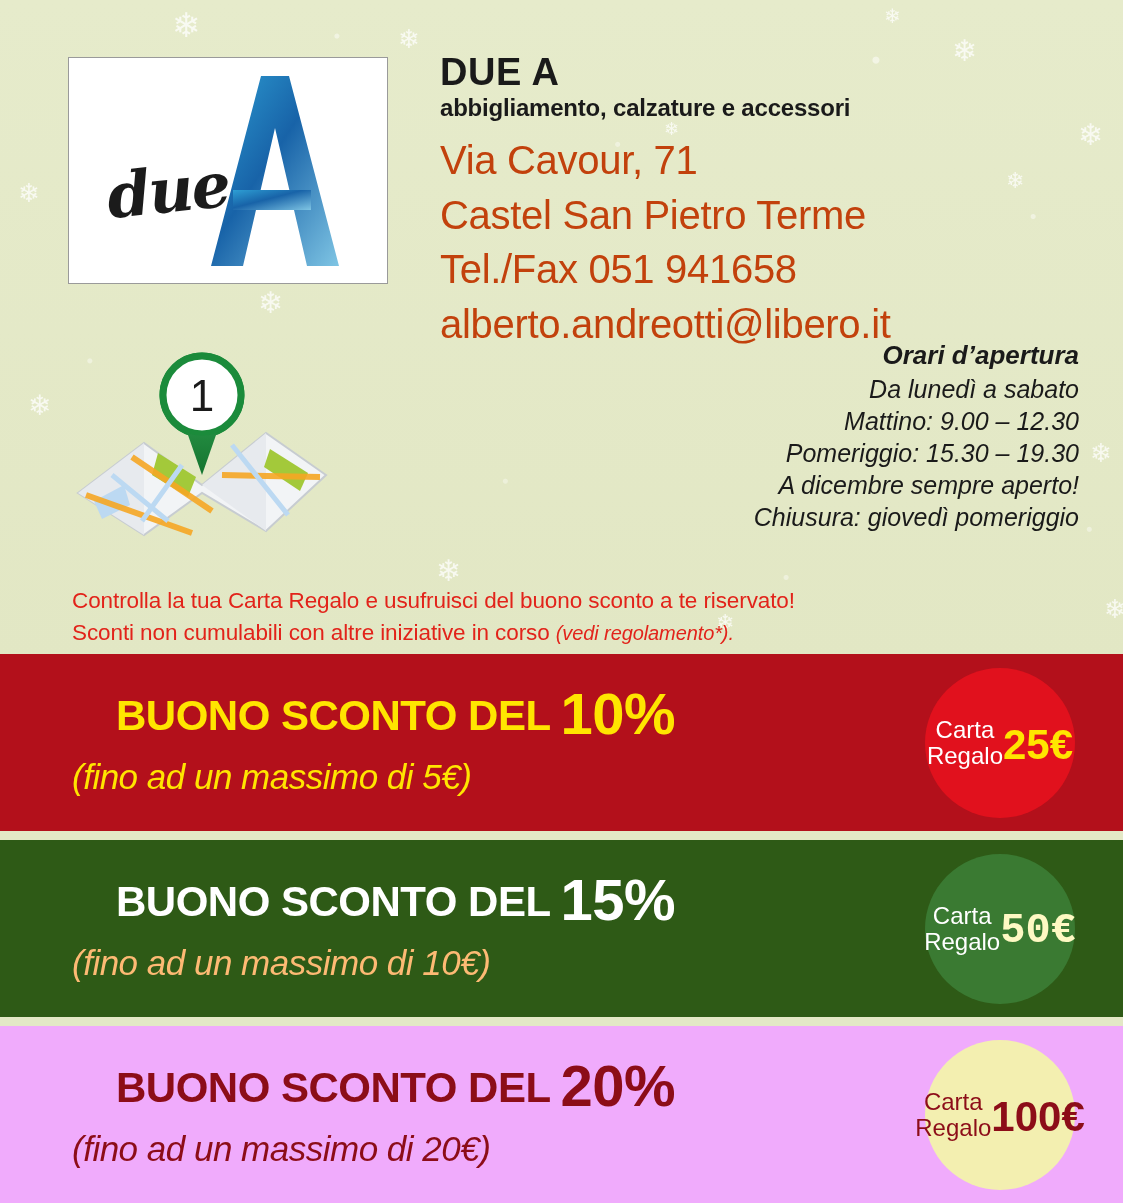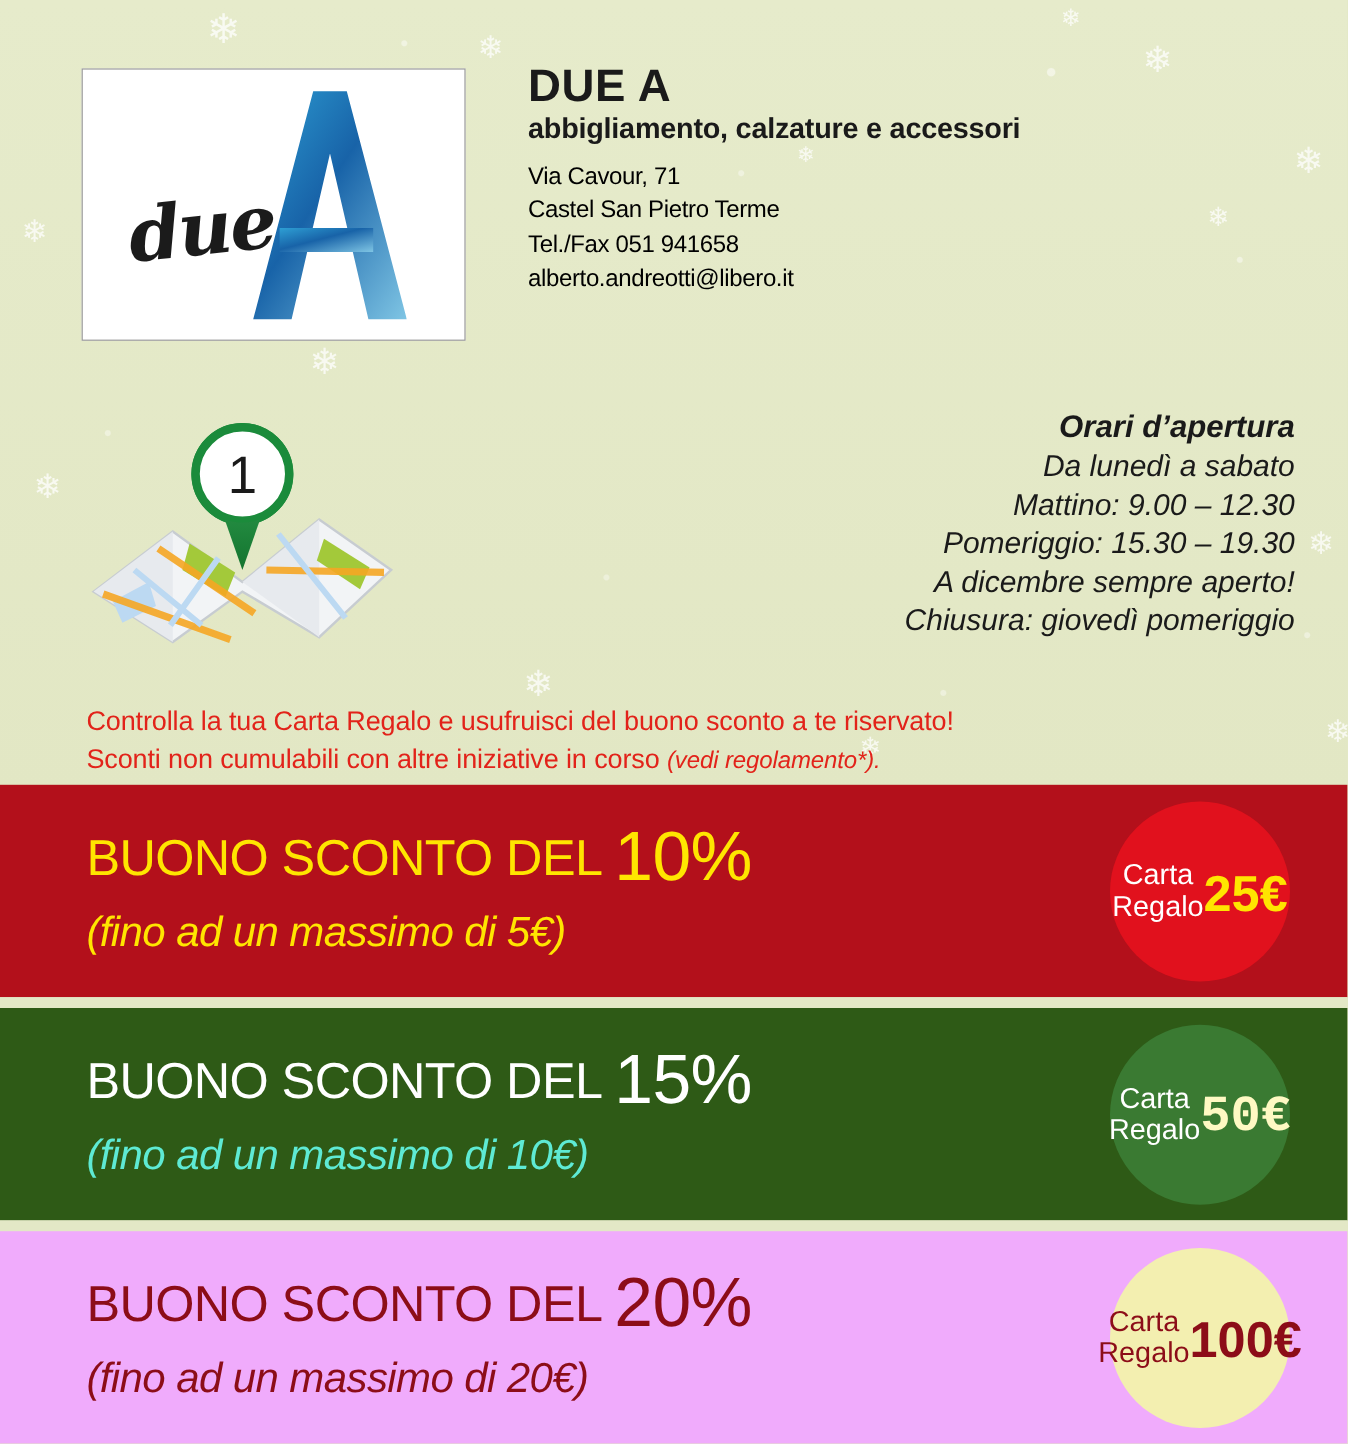--- a/index.html
+++ b/index.html
@@ -93,22 +93,22 @@
     line-height: 1.1;
   }
   .company-sub {
     font-size: 24px;
     font-weight: bold;
     color: #1a1a1a;
     margin-top: 0;
     letter-spacing: -0.2px;
   }
   .addr-line {
-    font-size: 20px;
-    color: #000000;
+    font-size: 40px;
+    color: #c2410c;
     line-height: 1.32;
     margin-top: 2px;
     letter-spacing: -0.3px;
   }
   .addr-line.first { margin-top: 12px; }
 
   .hours-block {
     position: absolute;
     right: 44px;
     top: 340px;
@@ -174,40 +174,41 @@
   .sep2 { top: 1017px; }
 
   .band-main {
     position: absolute;
     left: 72px;
     top: 26px;
     width: 800px;
   }
   .band-title {
     font-size: 42px;
-    font-weight: normal;
+    font-weight: bold;
     letter-spacing: -0.5px;
     white-space: nowrap;
+    margin-left: 44px;
   }
   .band-title .pct {
     font-size: 58px;
     vertical-align: -4px;
     margin-left: 10px;
   }
   .band-sub {
     font-size: 35px;
     font-style: italic;
     margin-top: 10px;
     letter-spacing: -0.5px;
   }
 
   .red .band-title   { color: #ffe500; }
   .red .band-sub     { color: #ffe500; }
   .green .band-title { color: #ffffff; }
-  .green .band-sub   { color: #5eead4; }
+  .green .band-sub   { color: #fdba74; }
   .yellow .band-title{ color: #8c0d18; }
   .yellow .band-sub  { color: #8c0d18; }
 
   .gift-circle {
     position: absolute;
     right: 48px;
     top: 14px;
     width: 150px;
     height: 150px;
     border-radius: 50%;

